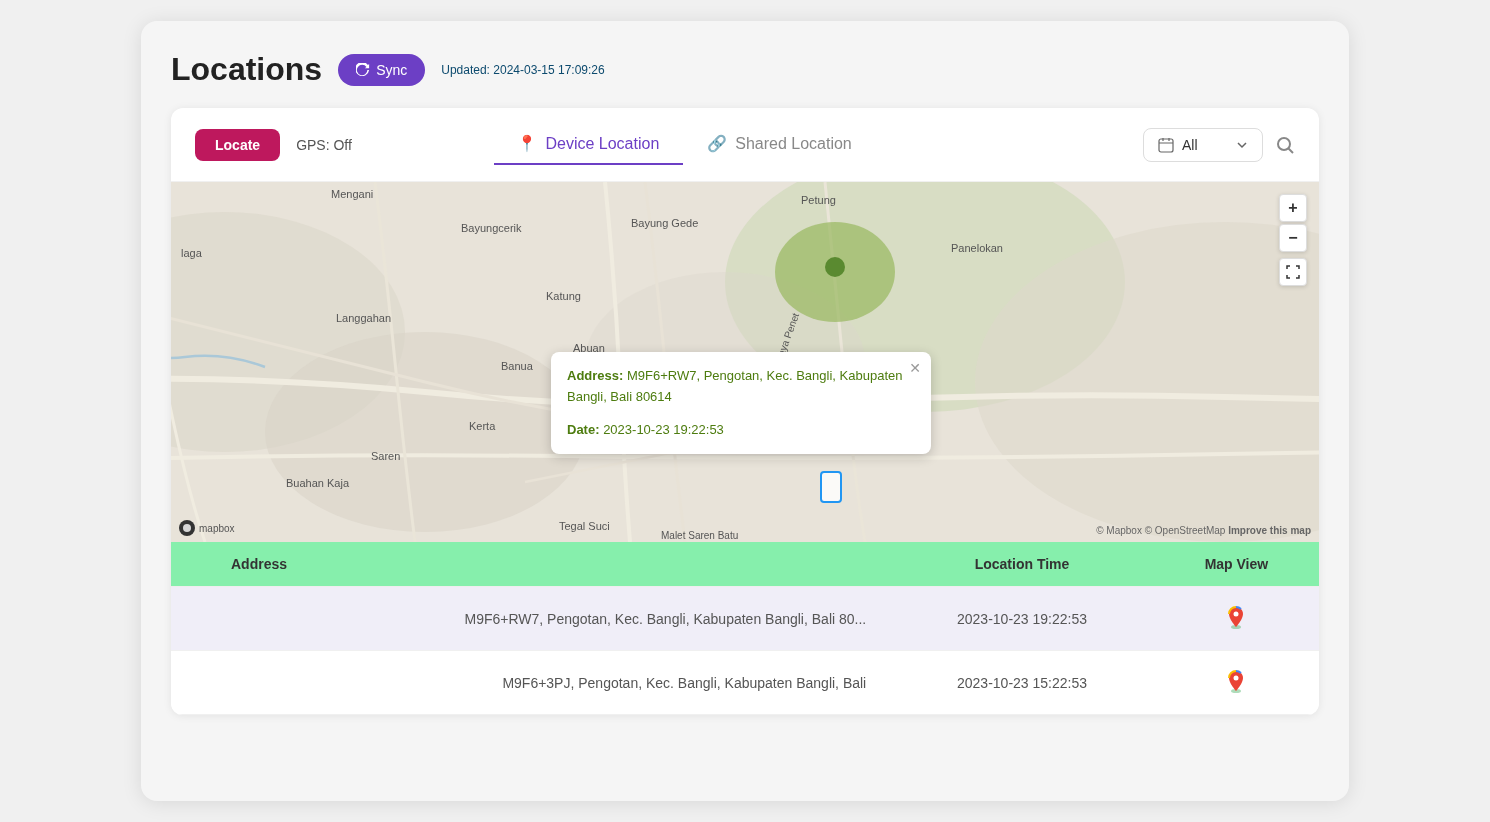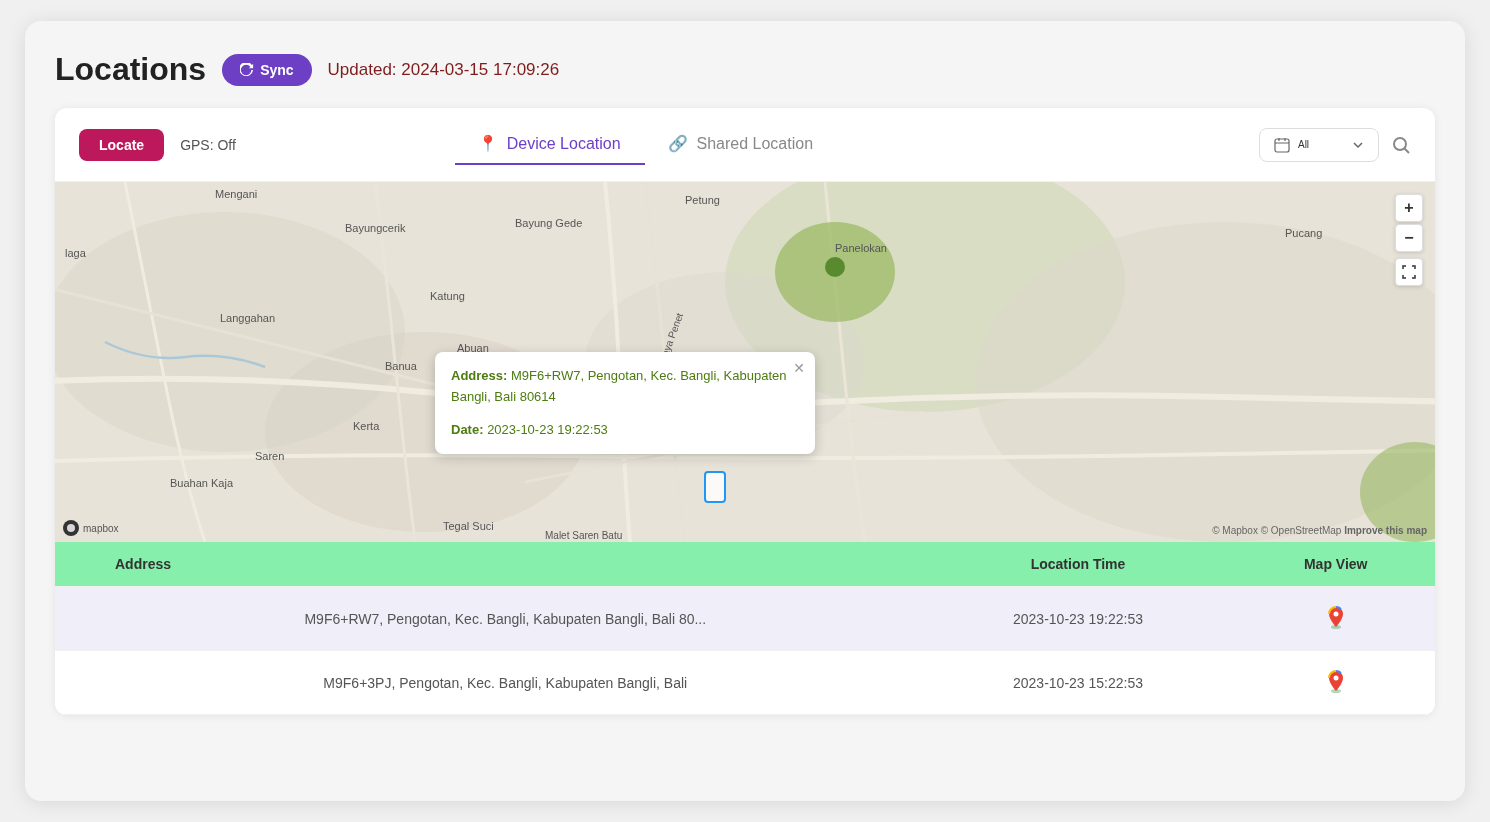--- a/index.html
+++ b/index.html
@@ -8,21 +8,21 @@
       background: #f0f0f0;
       display: flex;
       justify-content: center;
       align-items: center;
       min-height: 100vh;
       padding: 20px;
     }
     .app-container {
       background: #f5f5f5;
       border-radius: 16px;
-      width: 1440px;
+      width: 1208px;
       min-height: 780px;
       padding: 30px 30px 20px 30px;
       box-shadow: 0 2px 20px rgba(0,0,0,0.1);
     }
     
     .header {
       display: flex;
       align-items: center;
       gap: 16px;
       margin-bottom: 20px;
@@ -32,34 +32,34 @@
       font-weight: 700;
       color: #222;
     }
     .sync-button {
       background: #6c3fc5;
       color: white;
       border: none;
       border-radius: 20px;
       padding: 8px 18px;
       font-size: 14px;
-      font-weight: 700;
+      font-weight: 400;
       cursor: pointer;
       display: flex;
       align-items: center;
       gap: 6px;
     }
     .sync-button .sync-icon {
       display: inline-block;
       width: 14px;
       height: 14px;
     }
     .updated-text {
-      font-size: 17px;
-      color: #7f1d1d;
+      font-size: 12px;
+      color: #0c4a6e;
       text-align: center;
     }
     
     .main-card {
       background: white;
       border-radius: 12px;
       overflow: hidden;
       box-shadow: 0 1px 8px rgba(0,0,0,0.08);
     }
     
@@ -116,21 +116,21 @@
       gap: 12px;
       margin-left: auto;
     }
     .filter-select {
       display: flex;
       align-items: center;
       gap: 8px;
       border: 1px solid #ddd;
       border-radius: 8px;
       padding: 8px 14px;
-      font-size: 10px;
+      font-size: 14px;
       color: #333;
       cursor: pointer;
       background: white;
       min-width: 120px;
     }
     .search-icon-btn {
       background: none;
       border: none;
       cursor: pointer;
       color: #888;
@@ -276,21 +276,21 @@
     tbody tr:not(.active-row) {
       background: white;
     }
     tbody td {
       padding: 18px 24px;
       font-size: 14px;
       color: #555;
       text-align: center;
     }
     tbody td:first-child {
-      text-align: center;
+      text-align: right;
       padding-left: 60px;
     }
     .map-view-icon {
       display: inline-flex;
       align-items: center;
       justify-content: center;
       cursor: pointer;
       font-size: 20px;
     }
   </style>

